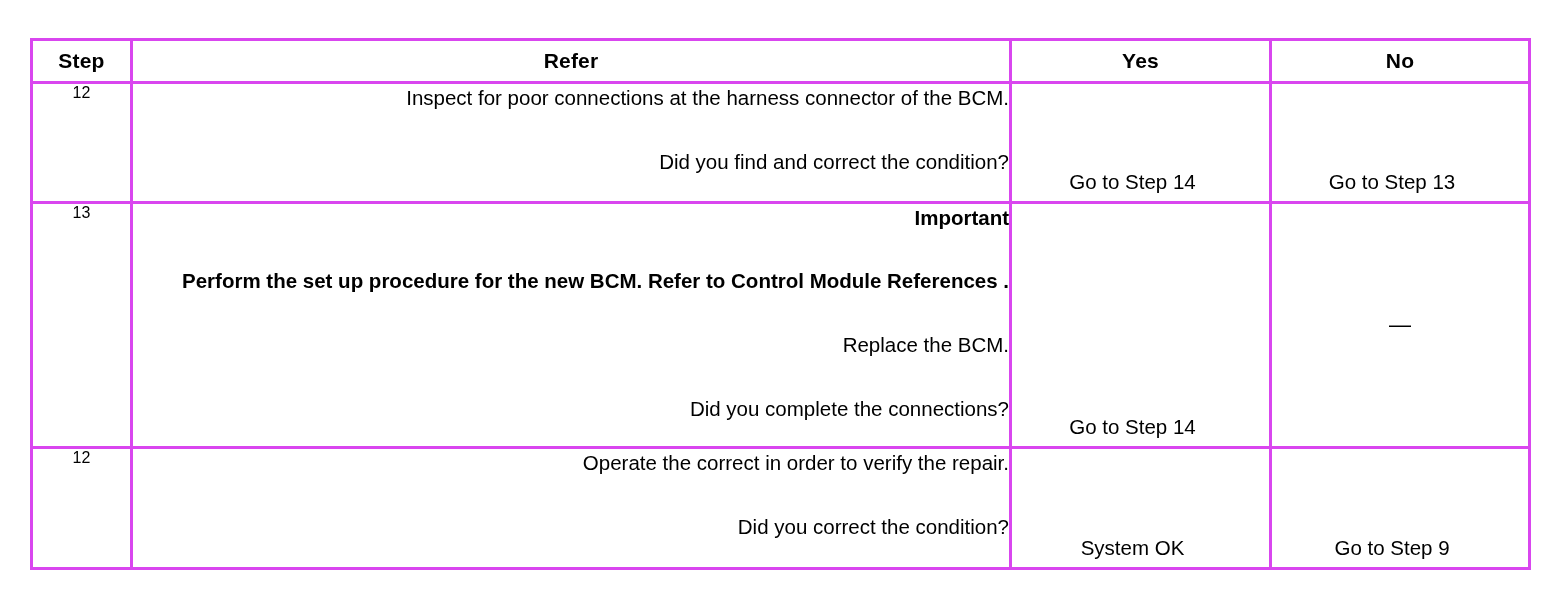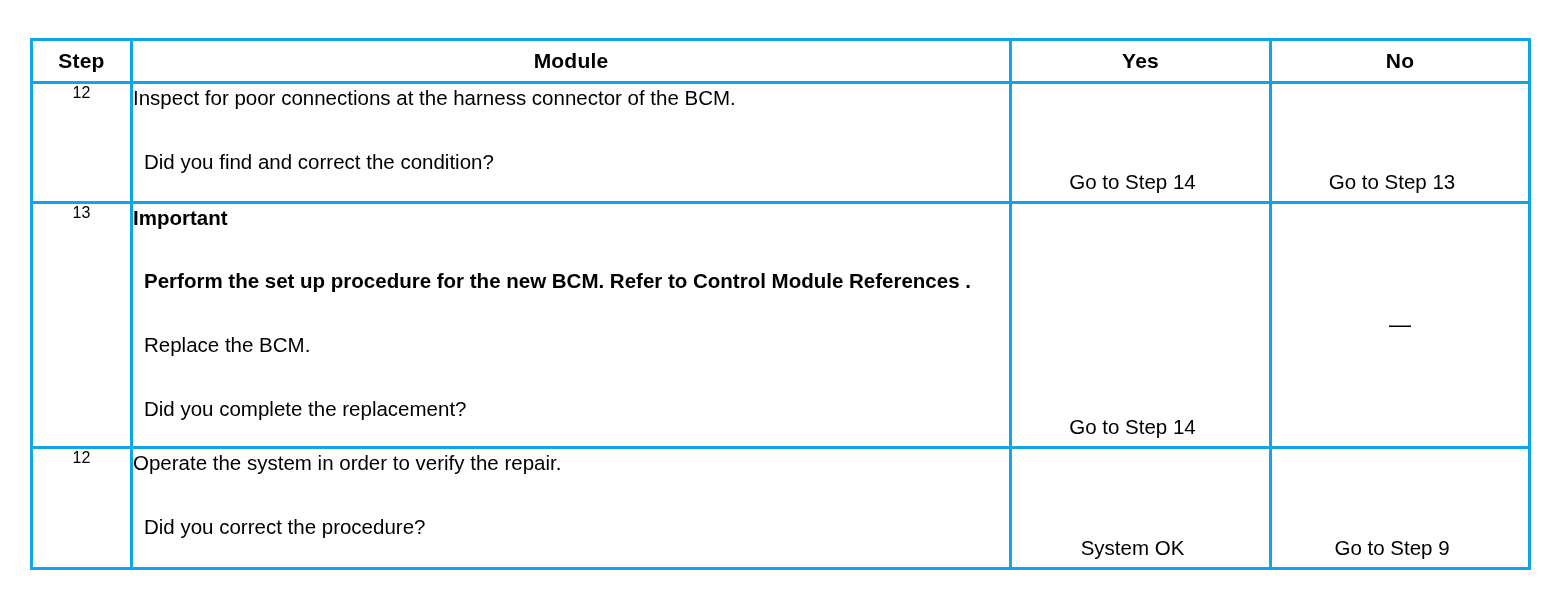--- a/index.html
+++ b/index.html
@@ -26,21 +26,21 @@
   table.dtc-table {
     border-collapse: collapse;
     table-layout: fixed;
     width: 1498px;
     height: 532px;
     background: #ffffff;
   }
 
   table.dtc-table td,
   table.dtc-table th {
-    border: 3px solid #0ea5e9;
+    border: 3px solid #d946ef;
     background: #ffffff;
     padding: 0;
     vertical-align: top;
   }
 
   
   col.col-step   { width: 100px; }
   col.col-action { width: 879px; }
   col.col-yes    { width: 260px; }
   col.col-no     { width: 259px; }
@@ -60,20 +60,21 @@
     text-align: center;
     vertical-align: middle;
     font-size: 16px;
     font-weight: normal;
   }
 
   
   td.action-cell {
     padding: 6px 0 6px 8px;
     vertical-align: top;
+    text-align: right;
   }
   .action-line {
     font-size: 20.5px;
     line-height: 1.35;
     white-space: pre-wrap;
   }
   .action-line.bold {
     font-weight: bold;
   }
   .action-line.spacer-before-lg {
@@ -115,21 +116,21 @@
   <table class="dtc-table">
     <colgroup>
       <col class="col-step">
       <col class="col-action">
       <col class="col-yes">
       <col class="col-no">
     </colgroup>
     <thead>
       <tr class="header-row">
         <th>Step</th>
-        <th>Module</th>
+        <th>Refer</th>
         <th>Yes</th>
         <th>No</th>
       </tr>
     </thead>
     <tbody>
 
       <tr class="row-12">
         <td class="step-cell">12</td>
         <td class="action-cell">
           <div class="action-line">Inspect for poor connections at the harness connector of the BCM.</div>
@@ -142,35 +143,35 @@
           <div class="answer-bottom">Go to Step 13</div>
         </td>
       </tr>
 
       <tr class="row-13">
         <td class="step-cell">13</td>
         <td class="action-cell">
           <div class="action-line bold">Important</div>
           <div class="action-line bold spacer-before-lg">Perform the set up procedure for the new BCM. Refer to Control Module References .</div>
           <div class="action-line spacer-before-lg">Replace the BCM.</div>
-          <div class="action-line spacer-before-lg">Did you complete the replacement?</div>
+          <div class="action-line spacer-before-lg">Did you complete the connections?</div>
         </td>
         <td class="answer-cell">
           <div class="answer-bottom">Go to Step 14</div>
         </td>
         <td class="answer-cell">
           <div class="answer-middle">—</div>
         </td>
       </tr>
 
       <tr class="row-14">
         <td class="step-cell">12</td>
         <td class="action-cell">
-          <div class="action-line">Operate the system in order to verify the repair.</div>
-          <div class="action-line spacer-before-lg">Did you correct the procedure?</div>
+          <div class="action-line">Operate the correct in order to verify the repair.</div>
+          <div class="action-line spacer-before-lg">Did you correct the condition?</div>
         </td>
         <td class="answer-cell">
           <div class="answer-bottom">System OK</div>
         </td>
         <td class="answer-cell">
           <div class="answer-bottom">Go to Step 9</div>
         </td>
       </tr>
 
     </tbody>

